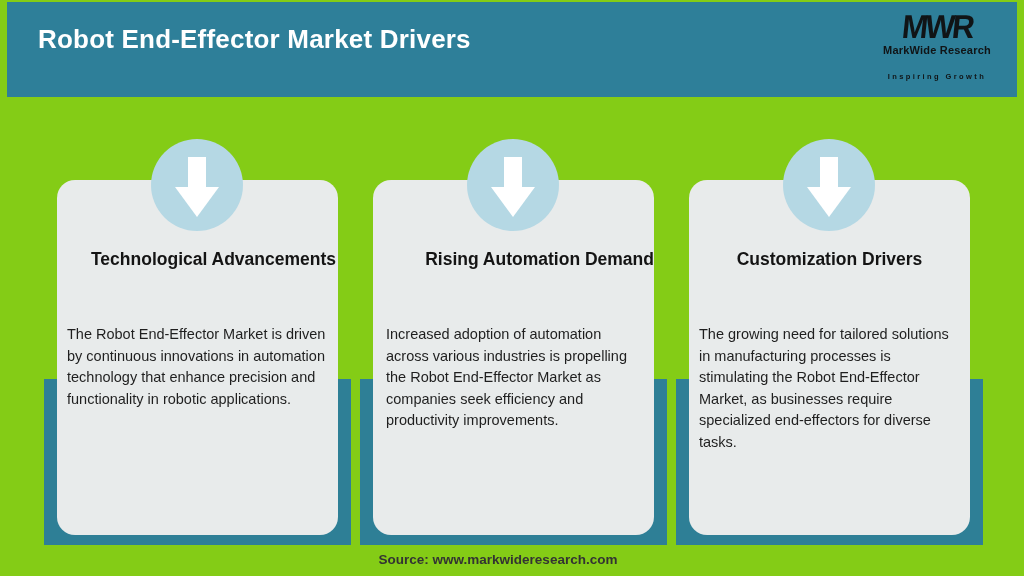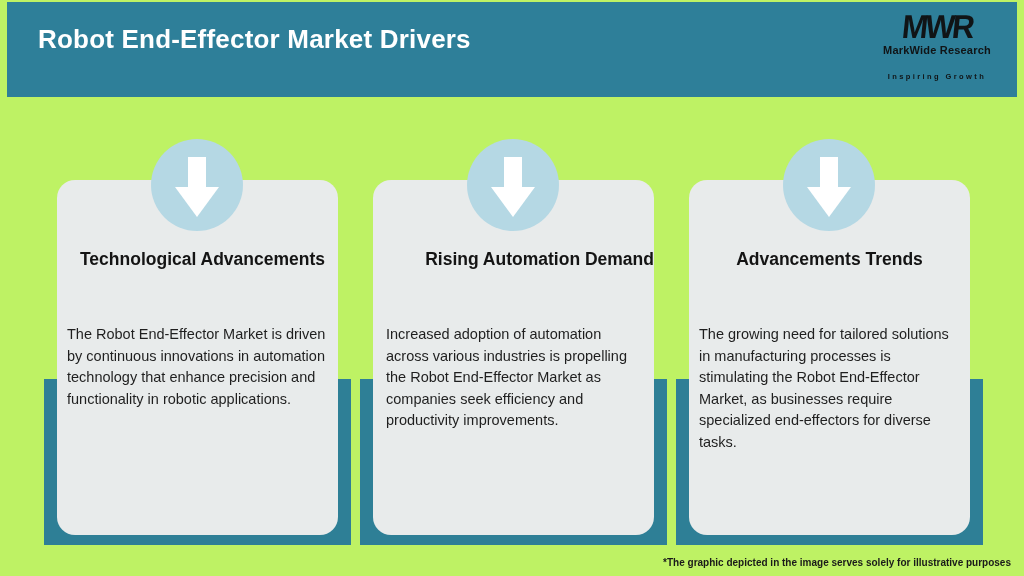--- a/index.html
+++ b/index.html
@@ -4,21 +4,21 @@
 <style>
   html, body { margin: 0; padding: 0; }
   body {
     font-family: "Liberation Sans", sans-serif;
     background: #ffffff;
   }
   .canvas {
     position: relative;
     width: 1024px;
     height: 576px;
-    background: #bef264;
+    background: #84cc16;
     overflow: hidden;
   }
 
   
   .header-bar {
     position: absolute;
     left: 7px; top: 2px;
     width: 1010px; height: 95px;
     background: #2e7f99;
   }
@@ -103,21 +103,21 @@
     font-size: 14.5px;
     line-height: 21.6px;
     color: #1f1f1f;
     text-align: left;
   }
 
   
   .col-0 .shadow-rect { left: 44px; }
   .col-0 .card        { left: 57px; }
   .col-0 .circle      { left: 151px; }
-  .col-0 .card-title  { left: 62px; }
+  .col-0 .card-title  { left: 73px; }
   .col-0 .card-body   { left: 67px; }
 
   .col-1 .shadow-rect { left: 360px; }
   .col-1 .card        { left: 373px; }
   .col-1 .circle      { left: 467px; }
   .col-1 .card-title  { left: 373px; text-align: right; }
   .col-1 .card-body   { left: 386px; }
 
   .col-2 .shadow-rect { left: 676px; }
   .col-2 .card        { left: 689px; }
@@ -186,19 +186,19 @@
 
   <div class="col-2">
     <div class="shadow-rect"></div>
     <div class="card"></div>
     <div class="circle">
       <svg width="46" height="62" viewBox="0 0 46 62">
         <rect x="14" y="0" width="18" height="32" fill="#ffffff"></rect>
         <polygon points="1,30 45,30 23,60" fill="#ffffff"></polygon>
       </svg>
     </div>
-    <div class="card-title">Advancements Trends</div>
+    <div class="card-title">Customization Drivers</div>
     <div class="card-body">The growing need for tailored solutions in manufacturing processes is stimulating the Robot End-Effector Market, as businesses require specialized end-effectors for diverse tasks.</div>
   </div>
 
-  <div class="footer-disclaimer">*The graphic depicted in the image serves solely for illustrative purposes</div>
+  <div class="footer-source">Source: www.markwideresearch.com</div>
 
 </div>
 
 </body></html>

